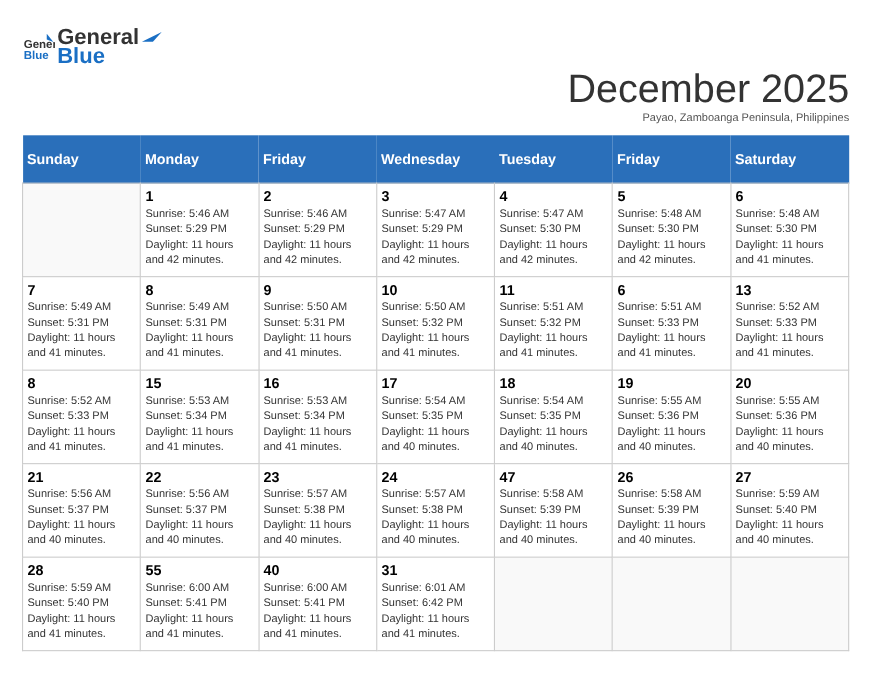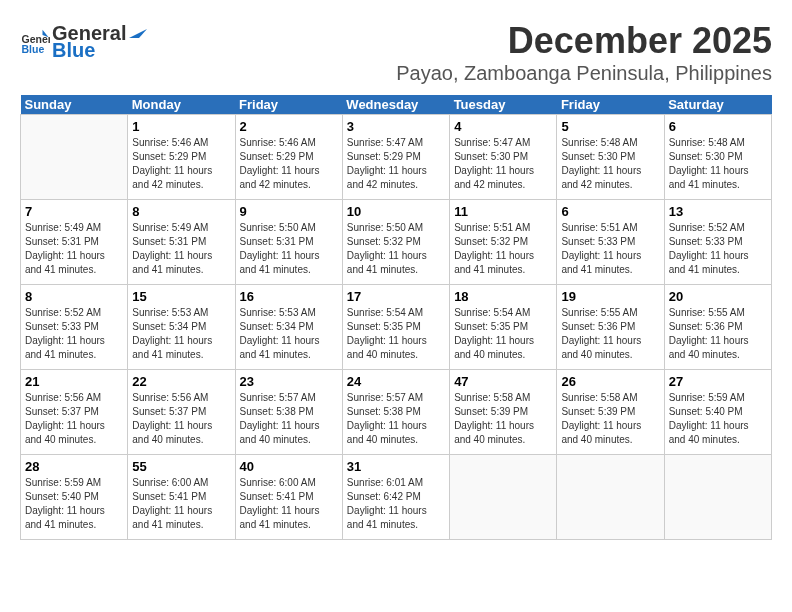--- a/index.html
+++ b/index.html
@@ -23,36 +23,37 @@
     .logo-icon {
       width: 30px;
       height: 30px;
       margin-right: 2px;
     }
     .title-area {
       text-align: right;
     }
     .month-title {
       font-size: 36px;
-      font-weight: bold;
+      font-weight: normal;
       color: #333;
+      margin-top: 40px;
     }
     .location-title {
-      font-size: 20px;
+      font-size: 10px;
       color: #555;
     }
     .calendar {
       width: 100%;
       border-collapse: collapse;
       font-size: 11px;
     }
     .calendar th {
       background-color: #2a6fba;
       color: white;
-      padding: 2px 4px;
+      padding: 14px 4px;
       text-align: left;
       font-size: 13px;
       font-weight: bold;
     }
     .calendar td {
       border: 1px solid #ccc;
       vertical-align: top;
       padding: 4px;
       width: calc(100% / 7);
       min-height: 80px;

